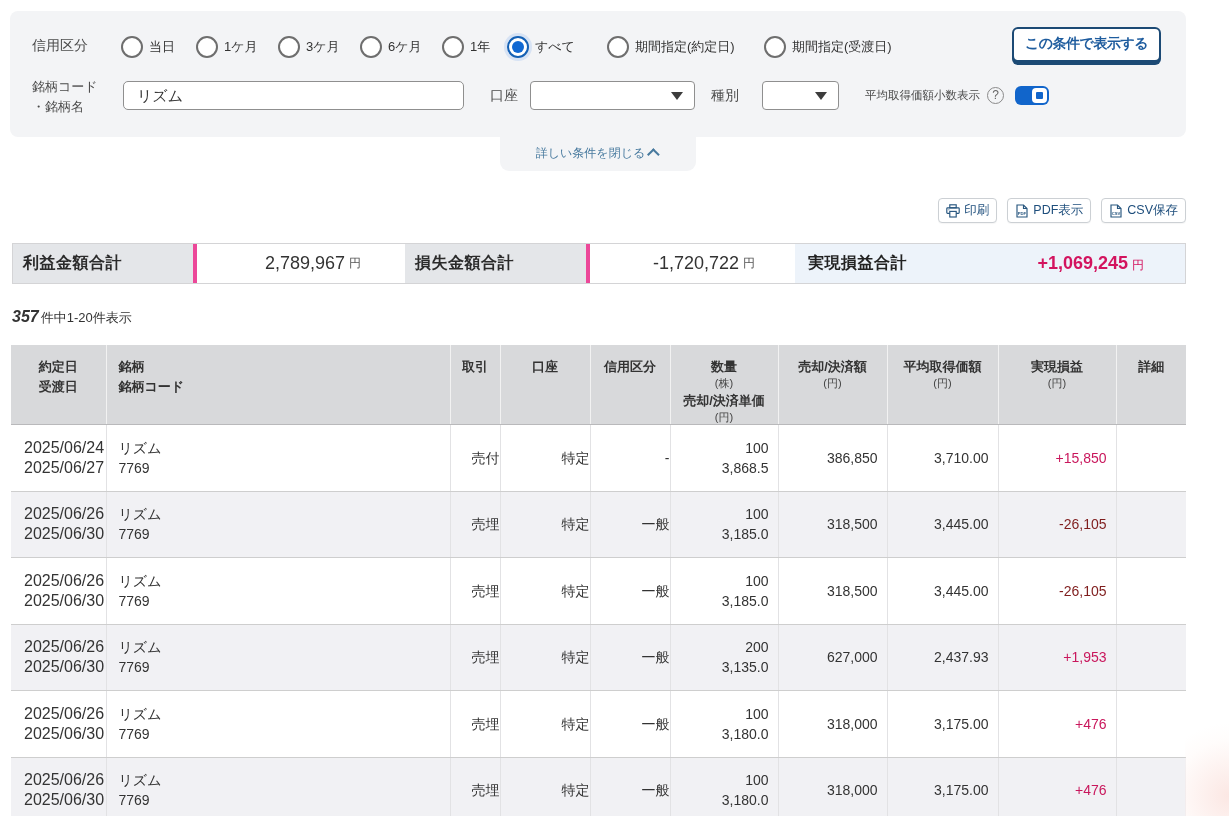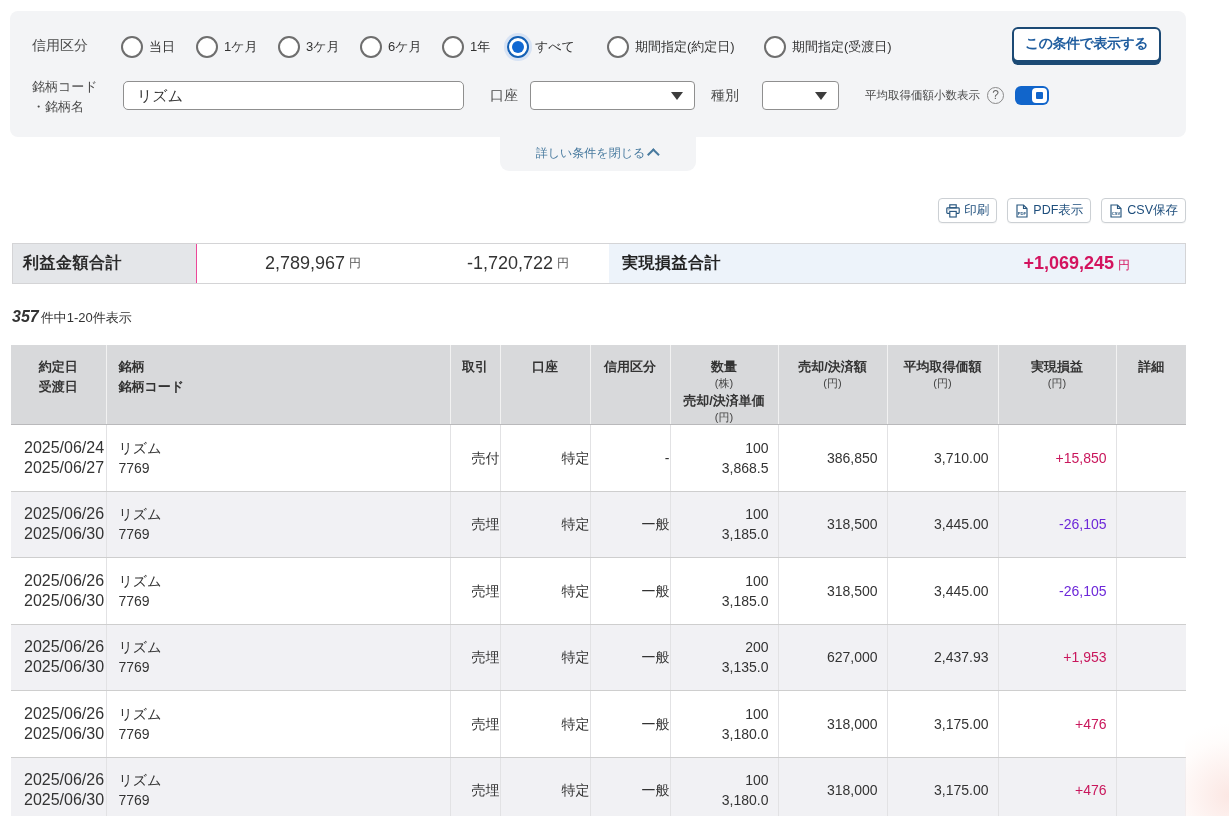--- a/index.html
+++ b/index.html
@@ -53,28 +53,28 @@
 .abtn{height:25px;background:#fff;border:1px solid #ccd0d4;border-radius:4px;
 font-size:12.5px;color:#1e4e7c;display:flex;align-items:center;padding:0 7px;gap:4px;
 box-shadow:0 1px 1px rgba(0,0,0,.04);}
 .abtn svg{display:block;}
 
 
 .summary{position:absolute;left:12px;top:243px;width:1174px;height:41px;
 border:1px solid #d4d4d6;display:flex;}
 .scell{display:flex;align-items:center;}
 .slab{background:#e4e6e9;font-size:16px;font-weight:bold;color:#2b2b2b;
-padding-left:10px;letter-spacing:0.5px;border-right:1px solid #ec4899;}
+padding-left:10px;letter-spacing:0.5px;border-right:4px solid #ec4899;}
 .slab1{width:184px;}
 .slab2{width:186px;border-left:1px solid #fff;}
 .sval{background:#fff;justify-content:flex-end;font-size:18px;color:#333;}
 .sval1{width:207px;padding-right:43px;}
 .sval2{width:204px;padding-right:39px;}
 .yen{font-size:12px;color:#555;margin-left:4px;}
-.sblue{flex:1;background:#edf3fa;justify-content:space-between;padding:0 55px 0 13px;border-left:1px solid #fff;}
+.sblue{flex:1;background:#edf3fa;justify-content:space-between;padding:0 41px 0 13px;border-left:1px solid #fff;}
 .sblue .t{font-size:16px;font-weight:bold;color:#222;letter-spacing:0.5px;}
 .sblue .v{font-size:18px;font-weight:bold;color:#d3135e;}
 .sblue .yen{color:#d3135e;font-size:12px;}
 
 
 .count{position:absolute;left:12px;top:308px;font-size:13px;color:#333;}
 .count b{font-size:16px;margin-right:2px;font-style:italic;}
 
 
 table{position:absolute;left:11px;top:345px;width:1175px;border-collapse:collapse;
@@ -88,21 +88,21 @@
 td{height:66.5px;border-left:1px solid #e2e2e4;border-bottom:1px solid #cecece;
 line-height:20px;vertical-align:middle;}
 td:first-child{border-left:none;}
 tr.odd td{background:#fff;}
 tr.even td{background:#f1f1f4;}
 td.c{text-align:right;}
 td.dt{text-align:left;padding-left:13px;font-size:16px;}
 td.l{text-align:left;padding-left:12px;}
 td.r{text-align:right;padding-right:9px;}
 .pos{color:#c9175c;}
-.neg{color:#6d28d9;}
+.neg{color:#7f1d1d;}
 
 
 .blob{position:absolute;right:0;bottom:0;width:44px;height:100px;
 background:radial-gradient(circle at 100% 80%,rgba(246,192,182,.38),rgba(255,235,228,.15) 60%,transparent 80%);}
 </style>
 </head>
 <body>
 <div class="panel">
   <span class="pi flabel" style="left:22px;top:26px">信用区分</span>
   <span class="pi ritem r1" style="left:111px"><span class="radio"></span>当日</span>
@@ -141,20 +141,21 @@
   <div class="abtn"><svg width="14" height="14" viewBox="0 0 14 14" fill="none" stroke="#27567f" stroke-width="1.15">
         <path d="M2 1h6.5l3.5 3.5V13H2z"></path>
         <path d="M8.5 1v3.5H12"></path>
         <text x="2.8" y="10.5" font-size="4.2" fill="#27567f" stroke="none" font-weight="bold">CSV</text>
       </svg>CSV保存</div>
 </div>
 
 <div class="summary">
   <div class="scell slab slab1">利益金額合計</div>
   <div class="scell sval sval1">2,789,967<span class="yen">円</span></div>
+  <div class="scell slab slab2">損失金額合計</div>
   <div class="scell sval sval2">-1,720,722<span class="yen">円</span></div>
   <div class="scell sblue">
       <span class="t">実現損益合計</span>
       <span><span class="v">+1,069,245</span><span class="yen">円</span></span>
     </div>
 </div>
 
 <div class="count"><b>357</b>件中1-20件表示</div>
 
 <table>

